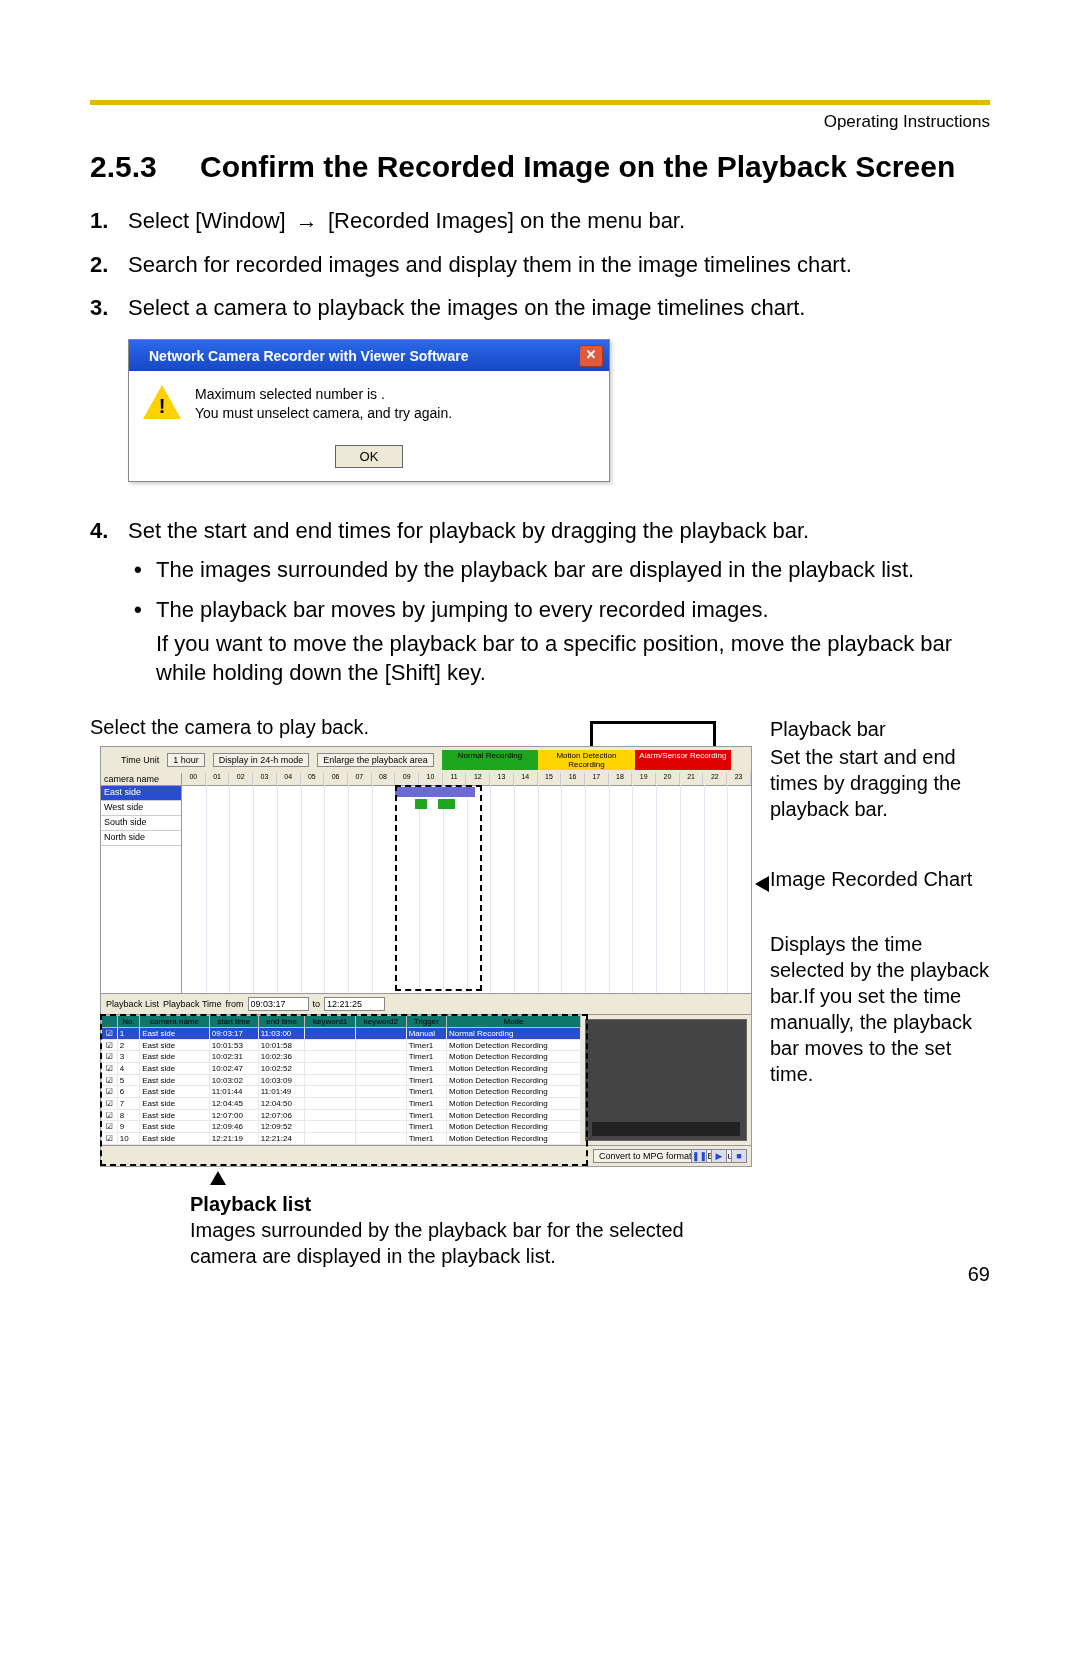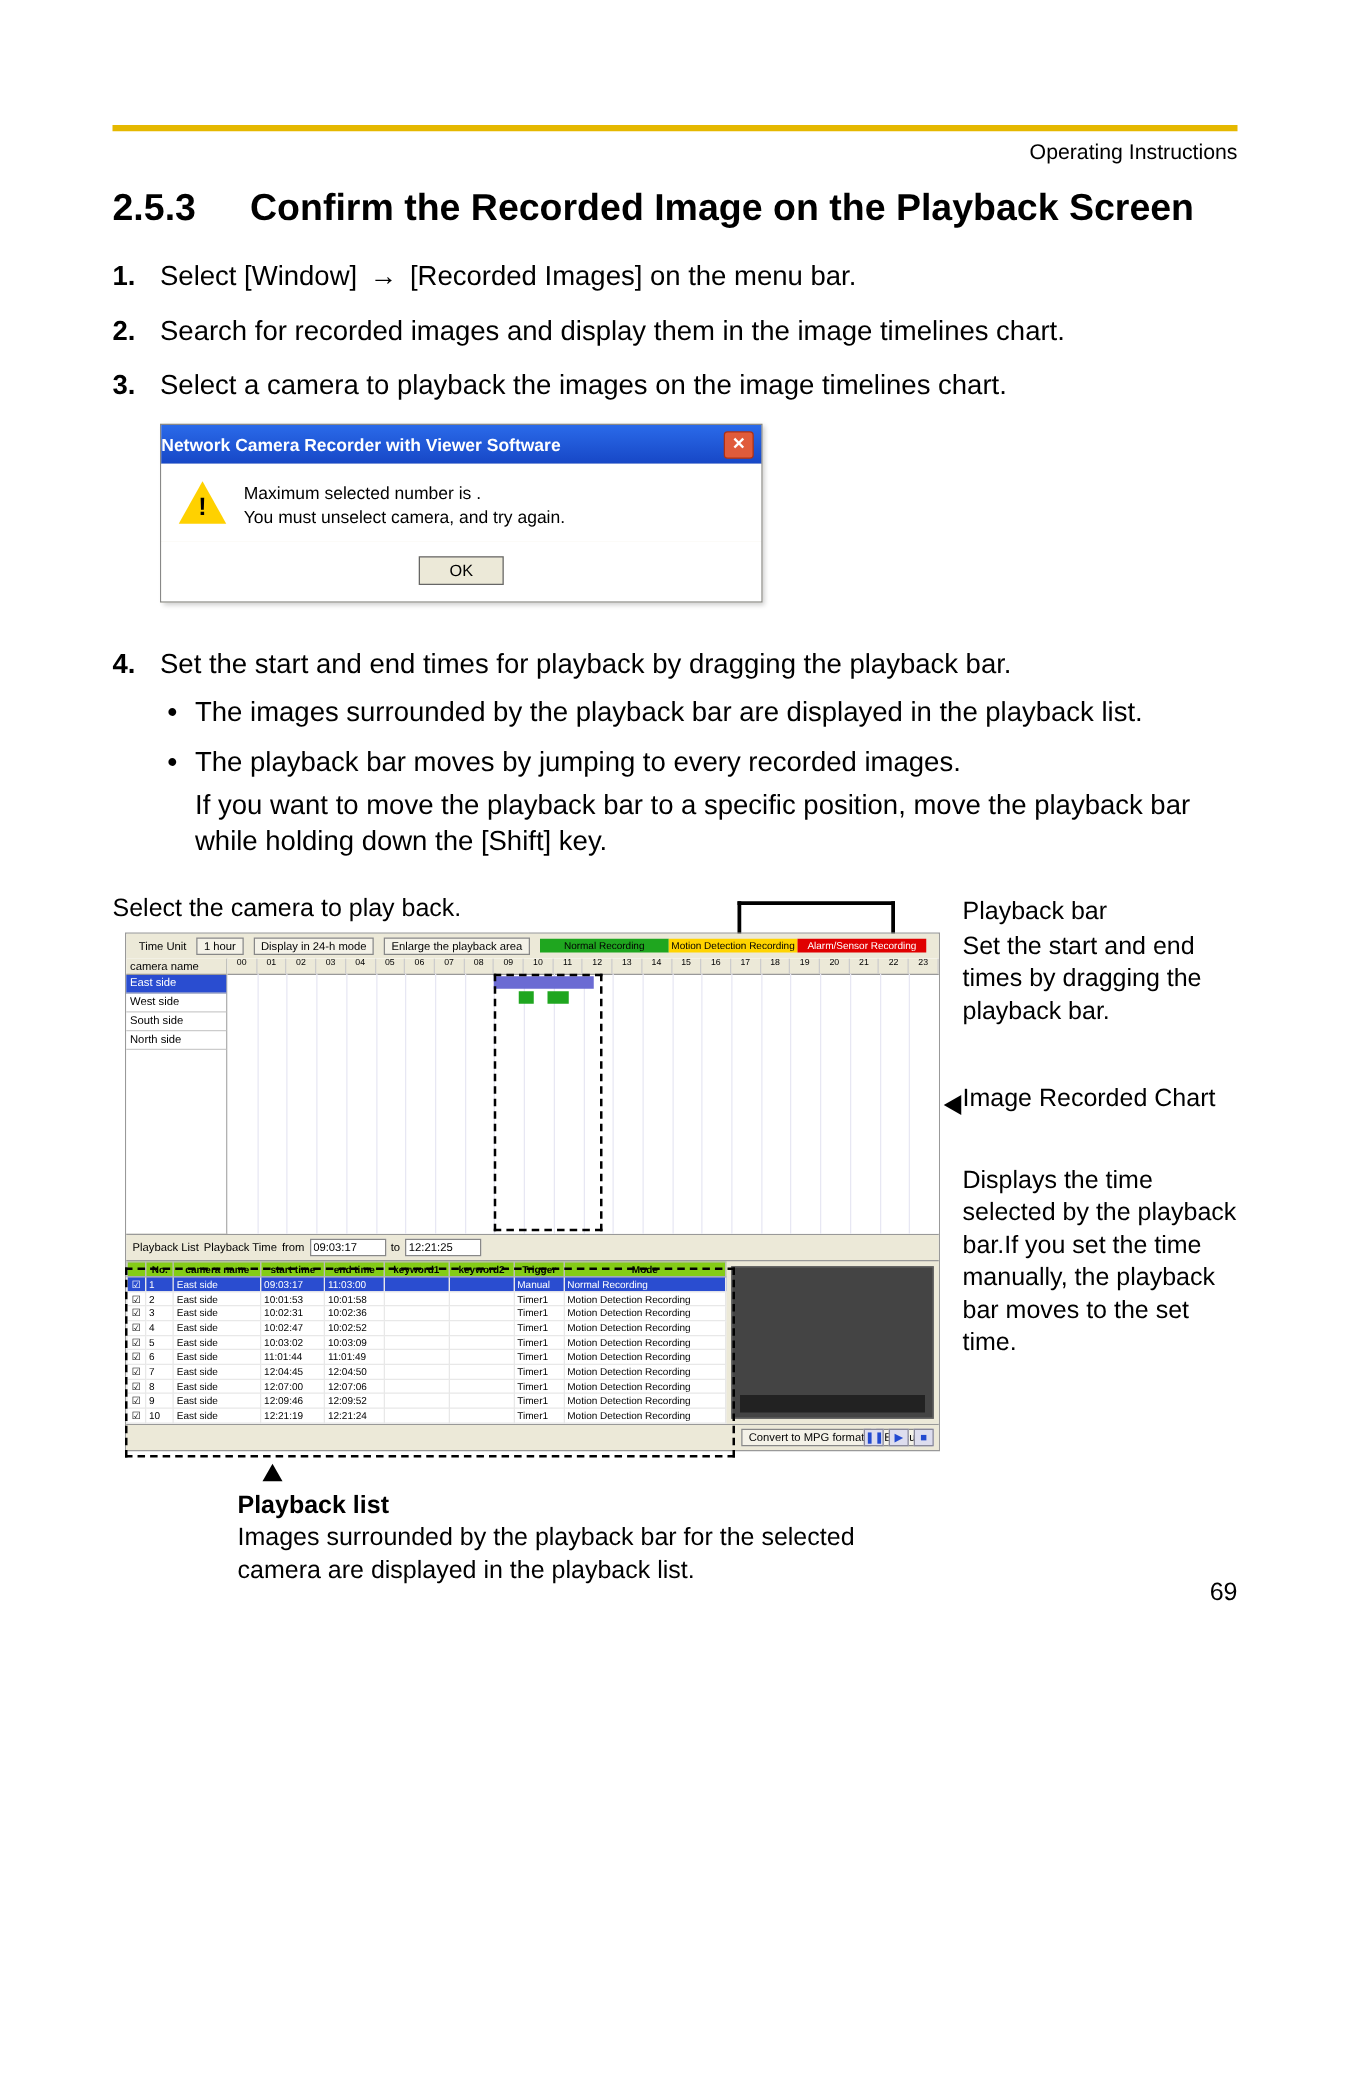--- a/index.html
+++ b/index.html
@@ -62,21 +62,21 @@
     width: 480px;
     margin: 16px 0 20px 0;
     background: #ece9d8;
     box-shadow: 2px 2px 4px rgba(0,0,0,0.2);
   }
   .dialog .titlebar {
     background: linear-gradient(#2a6ae9, #1747c6);
     color: #fff;
     font-size: 14px;
     font-weight: bold;
-    padding: 5px 6px 4px 0;
+    padding: 5px 6px 4px 20px;
     display: flex;
     align-items: center;
     justify-content: space-between;
   }
   .dialog .closebtn {
     width: 22px; height: 20px;
     background: #e05b3b;
     border: 1px solid #b03012;
     border-radius: 3px;
     color: #fff;
@@ -140,21 +140,21 @@
   .figpanel {
     position: absolute;
     left: 10px; top: 30px;
     width: 650px;
     border: 1px solid #999;
   }
   .toolbar {
     display: flex;
     align-items: center;
     gap: 8px;
-    padding: 3px 10px;
+    padding: 3px 20px;
     font-size: 9px;
     background: #ece9d8;
   }
   .minibtn {
     border: 1px solid #888;
     background: #f4f2e8;
     padding: 1px 5px;
   }
   .legend {
     display: flex;
@@ -236,23 +236,23 @@
     border-top: 1px solid #999;
     position: relative;
   }
   .listtbl {
     flex: 1;
     border-collapse: collapse;
     font-size: 8px;
     background: #fff;
   }
   .listtbl th {
-    background: #84cc16;
+    background: #0f766e;
     border: 1px solid #bbb;
-    font-weight: bold;
+    font-weight: normal;
     padding: 1px 2px;
   }
   .listtbl td {
     border: 1px solid #e8e8e8;
     padding: 0 2px;
   }
   .listtbl td.chk { text-align: center; }
   .listtbl tr.selrow td { background: #2a4dd0; color: #fff; }
   .listtbl td.mode-n { background: #6b6bd3; color: #fff; }
   .camthumb {

